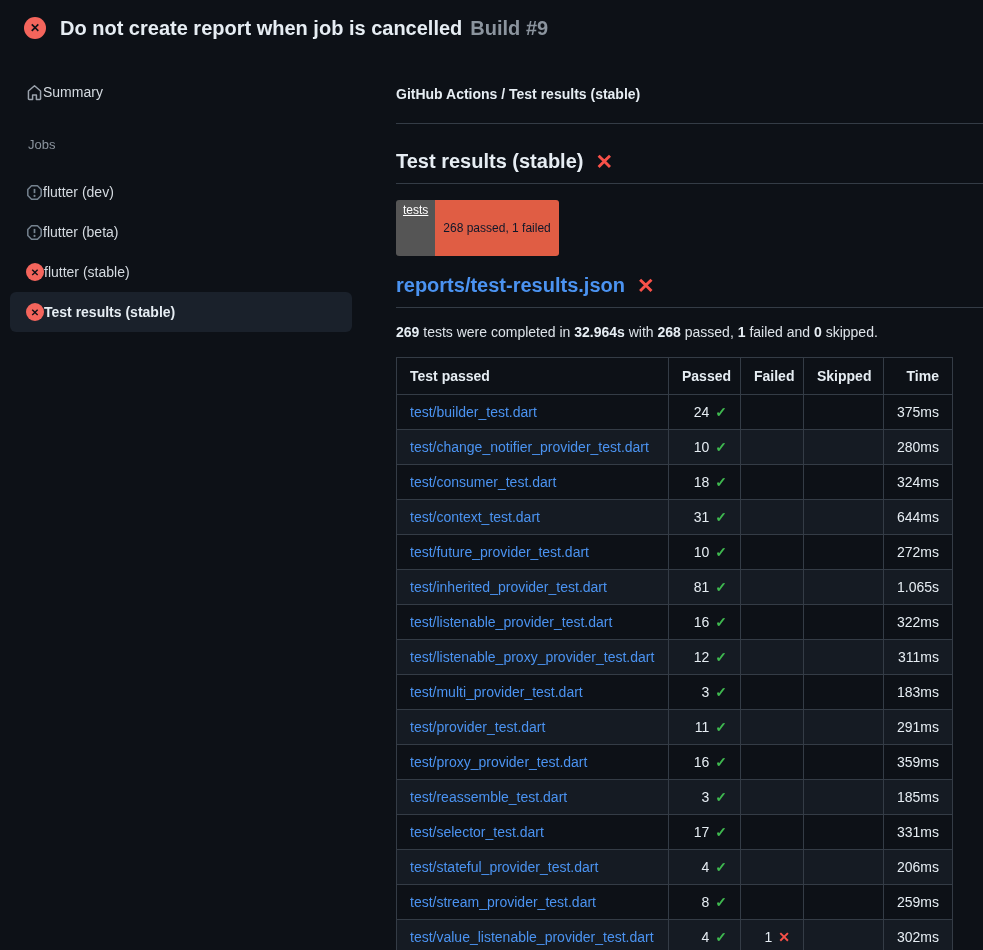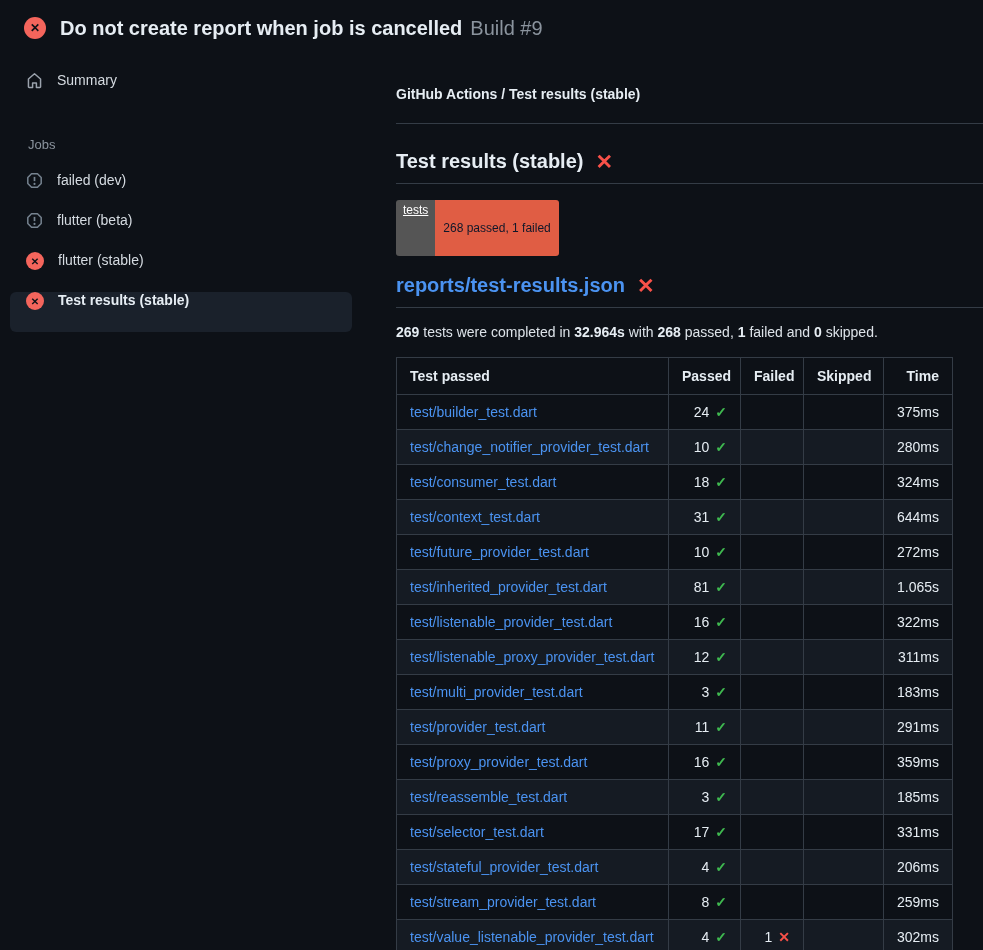--- a/index.html
+++ b/index.html
@@ -13,30 +13,30 @@
   .top-header { display:flex; align-items:center; gap:14px; padding:14px 24px 12px 24px; }
   .x-circle {
     width:22px; height:22px; border-radius:50%;
     background:var(--status-circle-red,#f4655c);
     color:var(--page-bg,#0d1117);
     display:inline-flex; align-items:center; justify-content:center;
     font-size:12px; font-weight:700; flex-shrink:0;
   }
   .x-circle.small { width:18px; height:18px; font-size:10px; }
   .page-title { font-size:20px; font-weight:700; line-height:28px; }
-  .build-number { color:var(--text-muted,#8b949e); font-weight:400; margin-left:8px; }
+  .build-number { color:var(--text-muted,#8b949e); font-weight:700; margin-left:8px; }
 
   
   .layout { display:flex; align-items:flex-start; }
   .sidebar { width:392px; flex-shrink:0; padding-top:18px; }
   .main { flex:1; padding:30px 0 0 4px; }
 
   
   .side-item {
-    display:flex; gap:14px;
+    display:flex; align-items:center; 
     height:40px; padding:0 16px; margin:0 40px 0 10px;
     border-radius:6px; font-size:14px; color:#d5dbe1; cursor:pointer;
   }
   .side-item.selected { background:var(--selected-bg,#1a212b); font-weight:700; color:var(--text-primary,#e6edf3); }
   .jobs-label { color:var(--text-muted,#8b949e); font-size:13px; margin:25px 0 20px 28px; }
   .side-icon { width:17px; height:17px; flex-shrink:0; }
 
   
   .breadcrumb { font-size:14px; font-weight:700; line-height:20px; }
   .status-line { font-size:12px; color:var(--text-muted,#8b949e); margin-top:6px; line-height:14px; }
@@ -84,21 +84,21 @@
     </div>
 
     <div class="jobs-label">Jobs</div>
 
     <div class="side-item">
       <svg class="side-icon" viewBox="0 0 16 16">
         <polygon points="5.2,1.7 10.8,1.7 14.3,5.2 14.3,10.8 10.8,14.3 5.2,14.3 1.7,10.8 1.7,5.2" fill="none" stroke="#768390" stroke-width="1.4" stroke-linejoin="round"></polygon>
         <line x1="8" y1="4.6" x2="8" y2="8.6" stroke="#768390" stroke-width="1.6"></line>
         <circle cx="8" cy="11.2" r="1" fill="#768390"></circle>
       </svg>
-      <span>failed (dev)</span>
+      <span>flutter (dev)</span>
     </div>
 
     <div class="side-item">
       <svg class="side-icon" viewBox="0 0 16 16">
         <polygon points="5.2,1.7 10.8,1.7 14.3,5.2 14.3,10.8 10.8,14.3 5.2,14.3 1.7,10.8 1.7,5.2" fill="none" stroke="#768390" stroke-width="1.4" stroke-linejoin="round"></polygon>
         <line x1="8" y1="4.6" x2="8" y2="8.6" stroke="#768390" stroke-width="1.6"></line>
         <circle cx="8" cy="11.2" r="1" fill="#768390"></circle>
       </svg>
       <span>flutter (beta)</span>
     </div>

